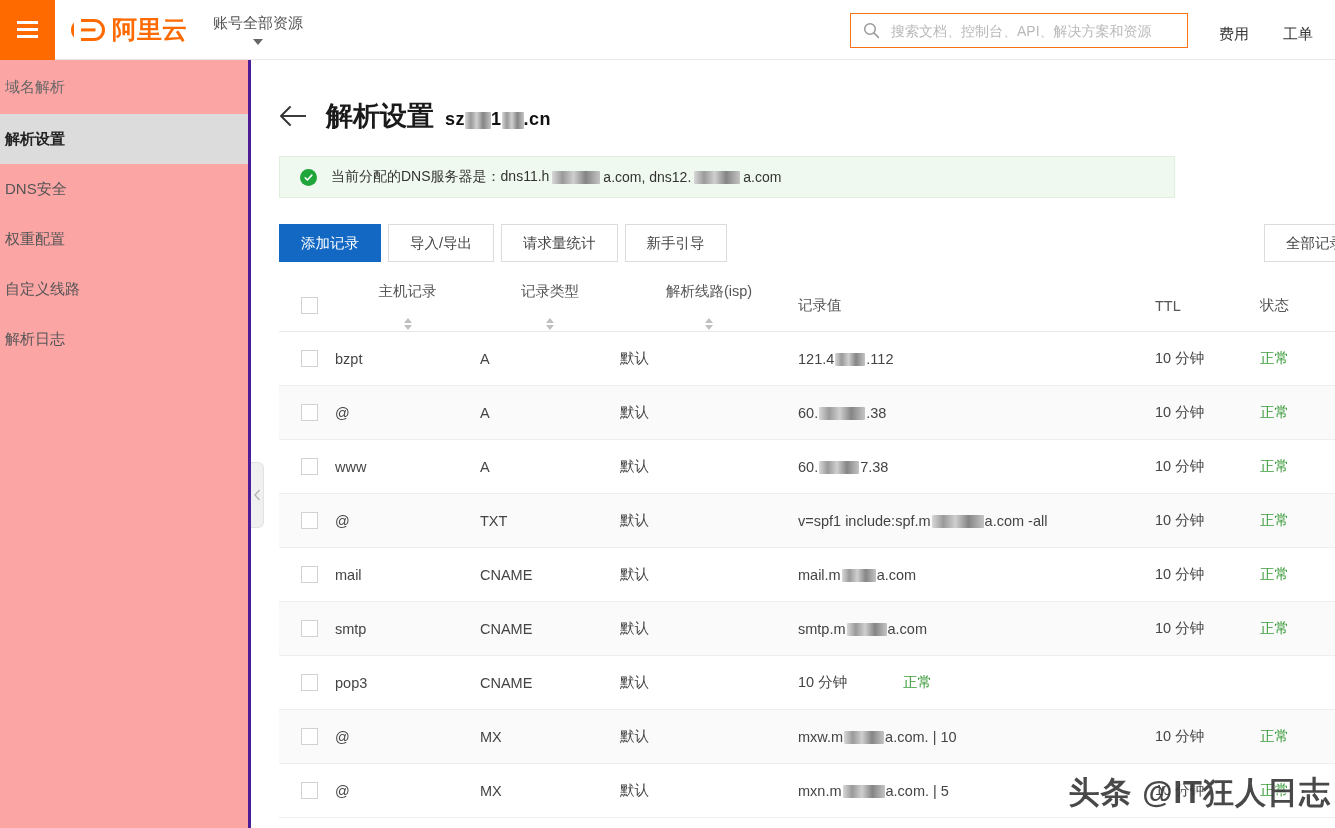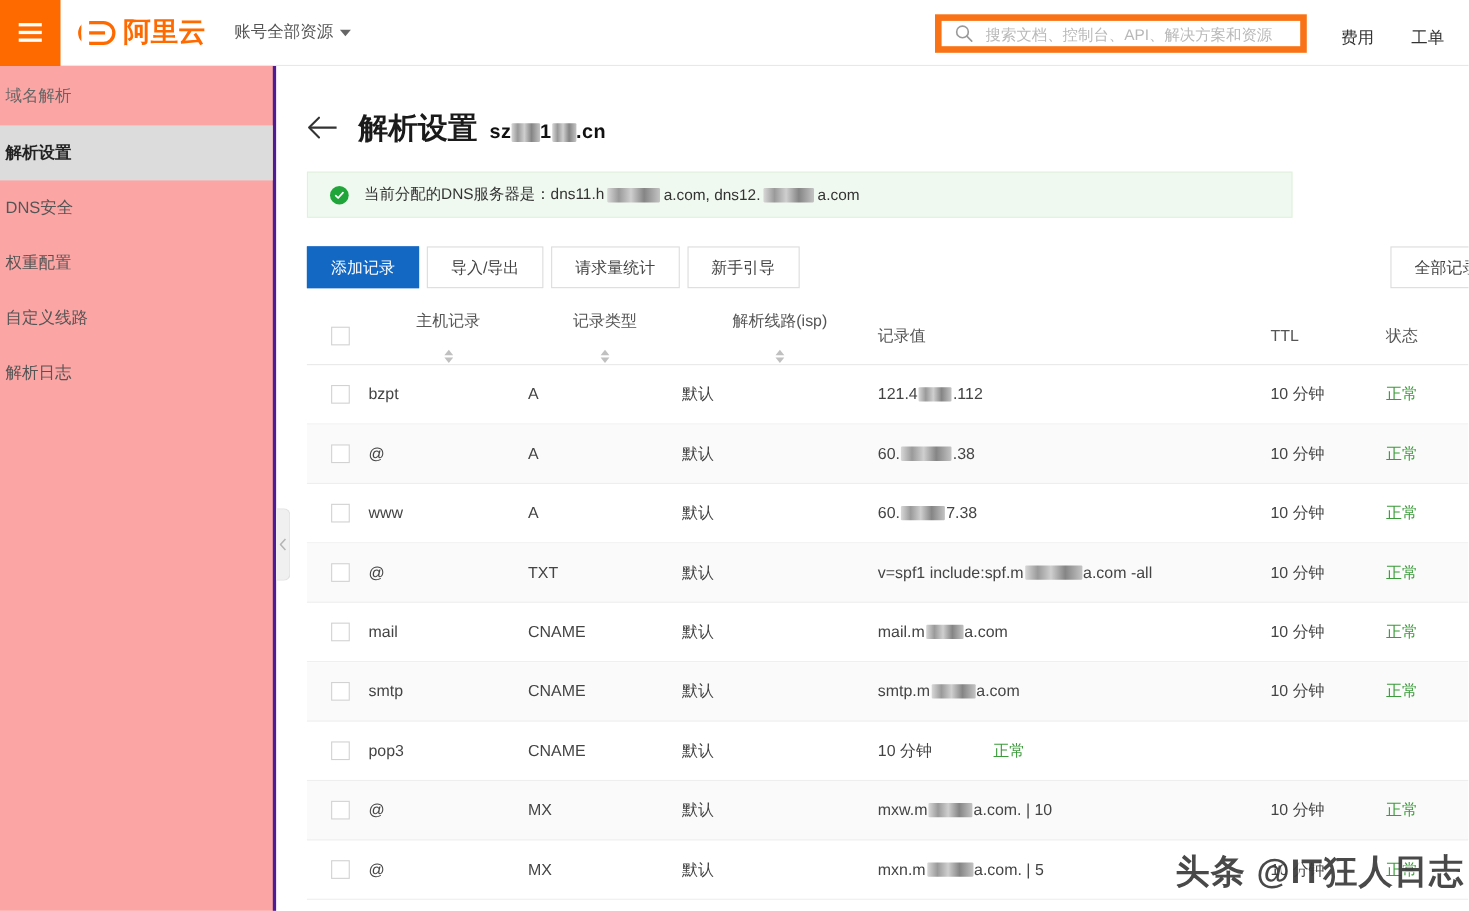--- a/index.html
+++ b/index.html
@@ -59,31 +59,32 @@
   .brand-text {
     font-size: 25px; font-weight: bold;
     color: #ff6a00; letter-spacing: 0px;
     line-height: 1;
   }
   .acct-scope {
     margin-left: 26px;
     font-size: 15px; color: #555;
     display: flex; align-items: center; gap: 6px;
     cursor: pointer;
+    flex-direction: column;
   }
   .caret-down {
     width: 0; height: 0;
     border-left: 5px solid transparent;
     border-right: 5px solid transparent;
     border-top: 6px solid #666;
   }
   .search-wrap {
     position: absolute; left: 850px; top: 13px;
     width: 338px; height: 35px;
-    border: 6px solid #f97316;
+    border: 1px solid #f97316;
     background: #fff;
     display: flex; align-items: center;
     padding: 0 12px; gap: 9px;
   }
   .search-icon-svg { flex: 0 0 auto; display:block; }
   .search-input {
     border: 0; outline: 0; flex: 1;
     font-size: 14px; color: #333;
     font-family: "Liberation Sans", sans-serif;
     background: transparent;

